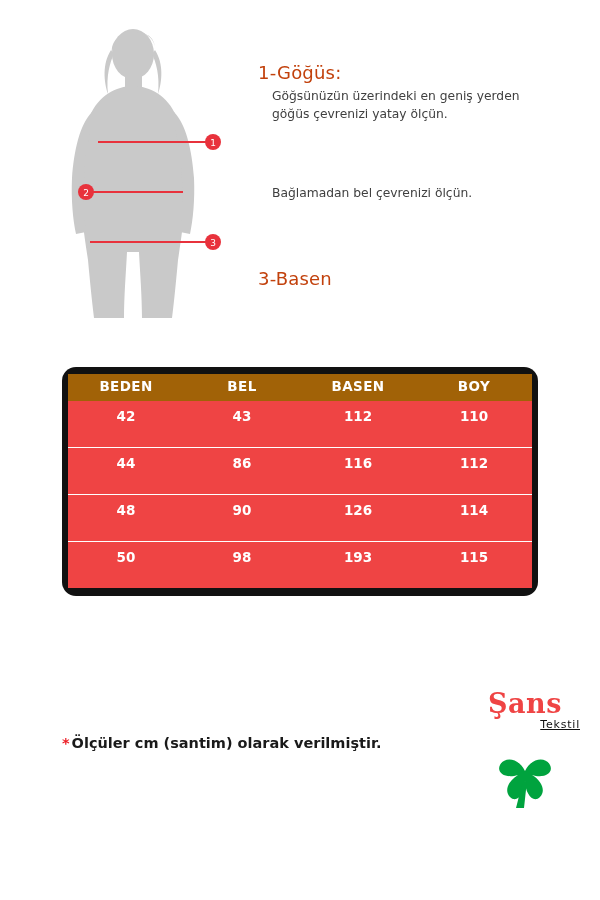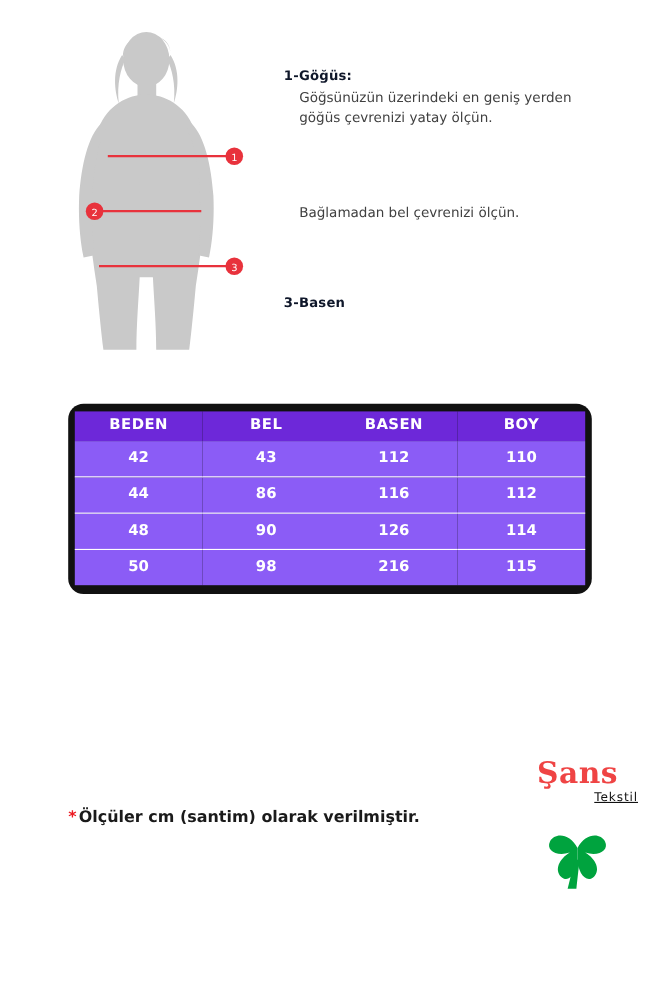--- a/index.html
+++ b/index.html
@@ -26,23 +26,23 @@
   #figure-svg {
     display: block;
   }
 
   
   .instruction {
     position: absolute;
     width: 300px;
   }
   .instruction .heading {
-    color: #0f172a;
-    font-size: 12px;
-    font-weight: 700;
+    color: #c2410c;
+    font-size: 18px;
+    font-weight: 400;
     letter-spacing: .2px;
     margin: 0 0 5px 0;
     font-family: "DejaVu Sans", "Liberation Sans", sans-serif;
   }
   .instruction .body {
     color: #404040;
     font-size: 12.3px;
     line-height: 1.45;
     margin: 0;
     padding-left: 14px;
@@ -62,34 +62,34 @@
     padding: 7px 6px 8px 6px;
     box-sizing: border-box;
   }
   table#size-table {
     border-collapse: collapse;
     width: 100%;
     table-layout: fixed;
   }
   table#size-table th {
     color: #ffffff;
-    background: #6d28d9;
+    background: #a16207;
     font-size: 13.5px;
     font-weight: bold;
     padding: 4px 0 7px 0;
     text-align: center;
     letter-spacing: .4px;
   }
   table#size-table td {
-    background: #8b5cf6;
+    background: #ef4444;
     color: #ffffff;
     font-size: 13.5px;
     font-weight: bold;
     text-align: center;
-    padding: 4px 0 6px 0;
+    padding: 4px 0 20px 0;
     border-bottom: 1px solid #ffffff;
     height: 22px;
   }
   table#size-table tr.last-row td {
     border-bottom: none;
   }
 
   
   #footnote {
     position: absolute;
@@ -227,21 +227,21 @@
       </tr>
       <tr>
         <td>48</td>
         <td>90</td>
         <td>126</td>
         <td>114</td>
       </tr>
       <tr class="last-row">
         <td>50</td>
         <td>98</td>
-        <td>216</td>
+        <td>193</td>
         <td>115</td>
       </tr>
     </tbody>
   </table>
 </div>
 
 <div id="footnote">
   <span class="star">*</span><span>Ölçüler cm (santim) olarak verilmiştir.</span>
 </div>
 

